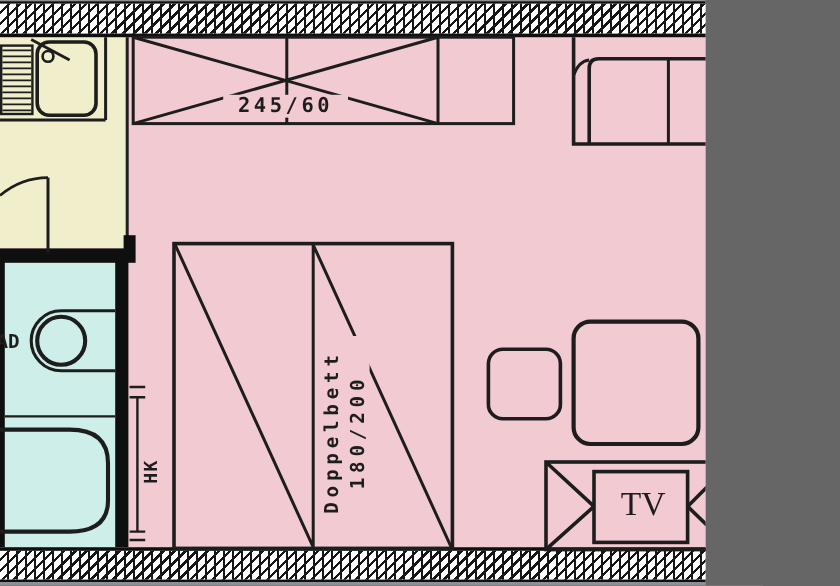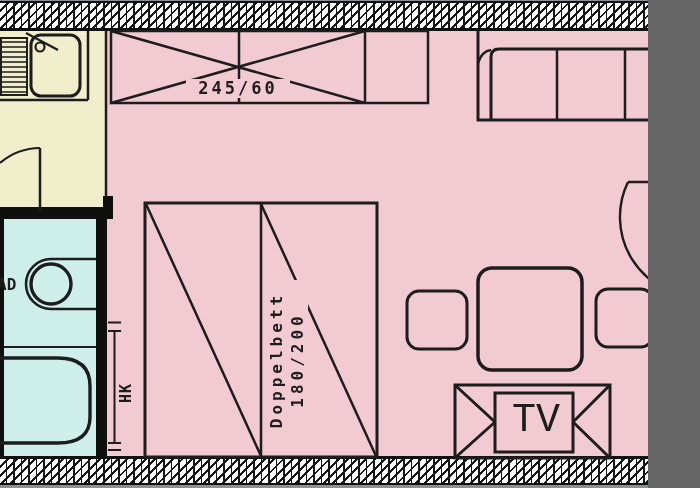--- a/index.html
+++ b/index.html
@@ -1,21 +1,21 @@
 <!DOCTYPE html>
 <html style="--room_pink: #f1cad2; --kitchen_cream: #f0eecb; --bath_cyan: #ceeee9; --line: #1d1d1d; --wall_black: #0f0f0f; --bg_grey: #8d9094; --hatch_bg: #ffffff;"><head>
 <meta charset="utf-8">
 <style>
   :root{
     --room_pink:#f1cad2; --kitchen_cream:#f0eecb; --bath_cyan:#ceeee9;
     --line:#1d1d1d; --wall_black:#0f0f0f; --bg_grey:#8d9094; --hatch_bg:#ffffff;
   }
   html,body{margin:0;padding:0;background:#666;}
   #plan{
-    position:relative; width:648px; height:488px; overflow:hidden;
+    position:relative; width:588px; height:488px; overflow:hidden;
     background:var(--bg_grey);
     font-family:"DejaVu Sans Mono","Liberation Mono",monospace;
     color:var(--line);
   }
   .abs{position:absolute;}
   .hatch{
     background-color:var(--hatch_bg);
     background-image:
       repeating-linear-gradient(135deg, rgba(0,0,0,0) 0px, rgba(0,0,0,0) 4.5px, #161616 4.5px, #161616 6.5px),
       repeating-linear-gradient(90deg, rgba(0,0,0,0) 0px, rgba(0,0,0,0) 6px, #161616 6px, #161616 7.5px);
@@ -26,21 +26,21 @@
   #room-floor{left:0; top:31px; width:700px; height:425px; background:var(--room_pink);}
   #kitchen-floor{left:0; top:31px; width:106px; height:176px; background:var(--kitchen_cream);}
   #bath-block{left:0; top:207px; width:107px; height:249px; background:var(--wall_black);}
   #bath-floor{left:4px; top:219px; width:92px; height:237px; background:var(--bath_cyan);}
   #ov{left:0; top:0; width:700px; height:488px;}
   .ln{stroke:var(--line); fill:none;}
   .lbl{position:absolute; white-space:nowrap; color:var(--line); text-align:center;}
   #lbl-wardrobe{left:186px; top:79px; width:104px; height:19px; font-size:17px; font-weight:bold; letter-spacing:3px; line-height:19px; background:var(--room_pink);}
   #lbl-bed{left:207px; top:339px; width:160px; height:42px; transform:rotate(-90deg); font-size:16px; font-weight:bold; letter-spacing:4px; line-height:21px; background:var(--room_pink);}
   #lbl-hk{left:104px; top:383px; width:44px; height:20px; transform:rotate(-90deg); font-size:15px; font-weight:bold; letter-spacing:1px; line-height:20px;}
-  #lbl-tv{left:496px; top:398px; width:80px; height:46px; font-size:40px; line-height:46px; font-weight:400; font-family:Liberation Mono, monospace;}
+  #lbl-tv{left:496px; top:398px; width:80px; height:46px; font-size:28px; line-height:46px; font-weight:400; font-family:Liberation Serif, serif;}
   #lbl-bad{left:-3px; top:277px; width:30px; height:16px; font-size:16px; font-weight:bold; line-height:16px; text-align:left;}
 </style>
 </head>
 <body>
 
 <div id="plan">
 
   <div class="abs" id="room-floor"></div>
   <div class="abs" id="kitchen-floor"></div>
   <div class="abs" id="bath-block"></div>

